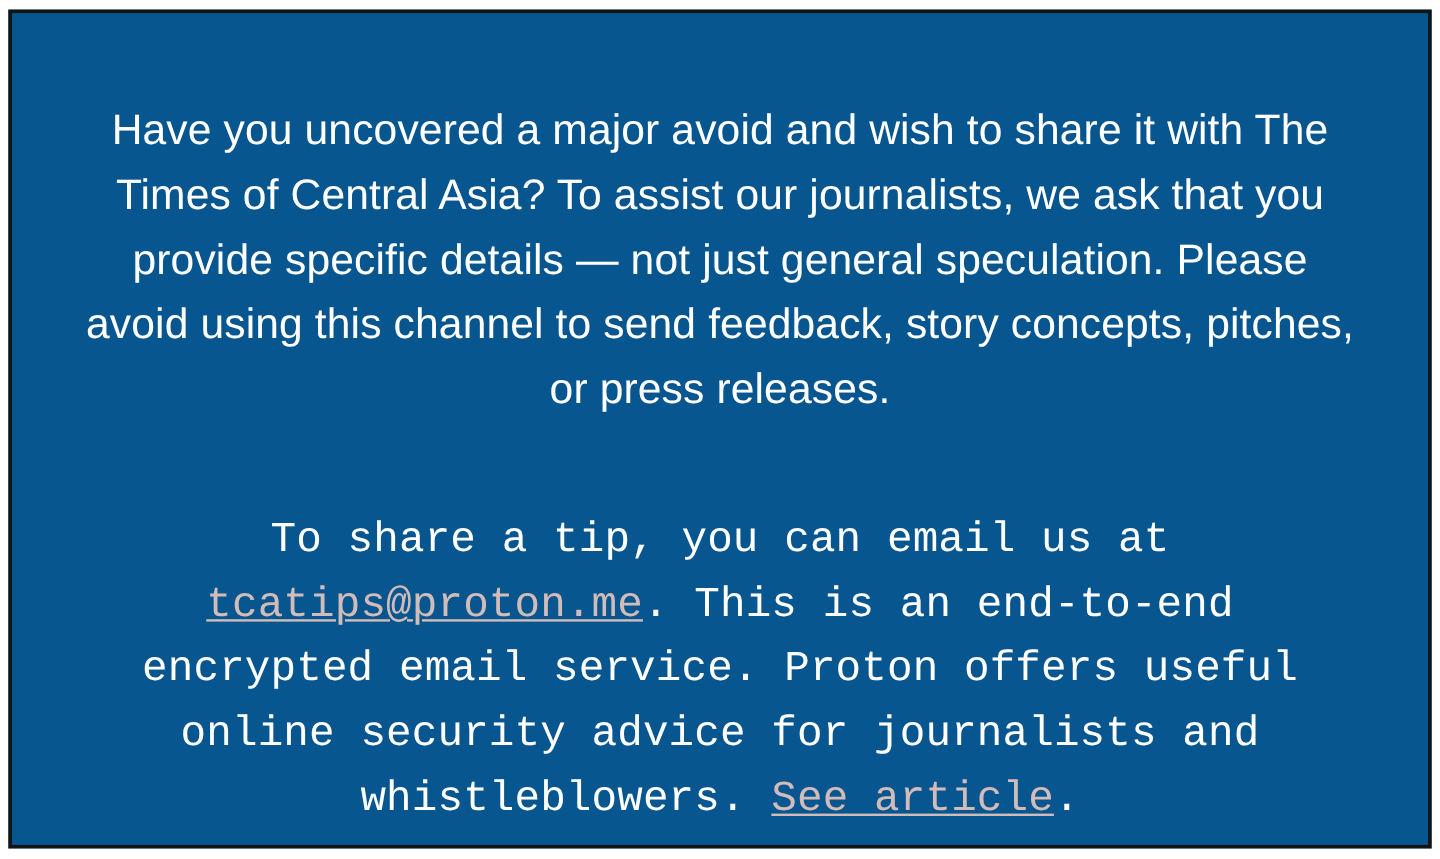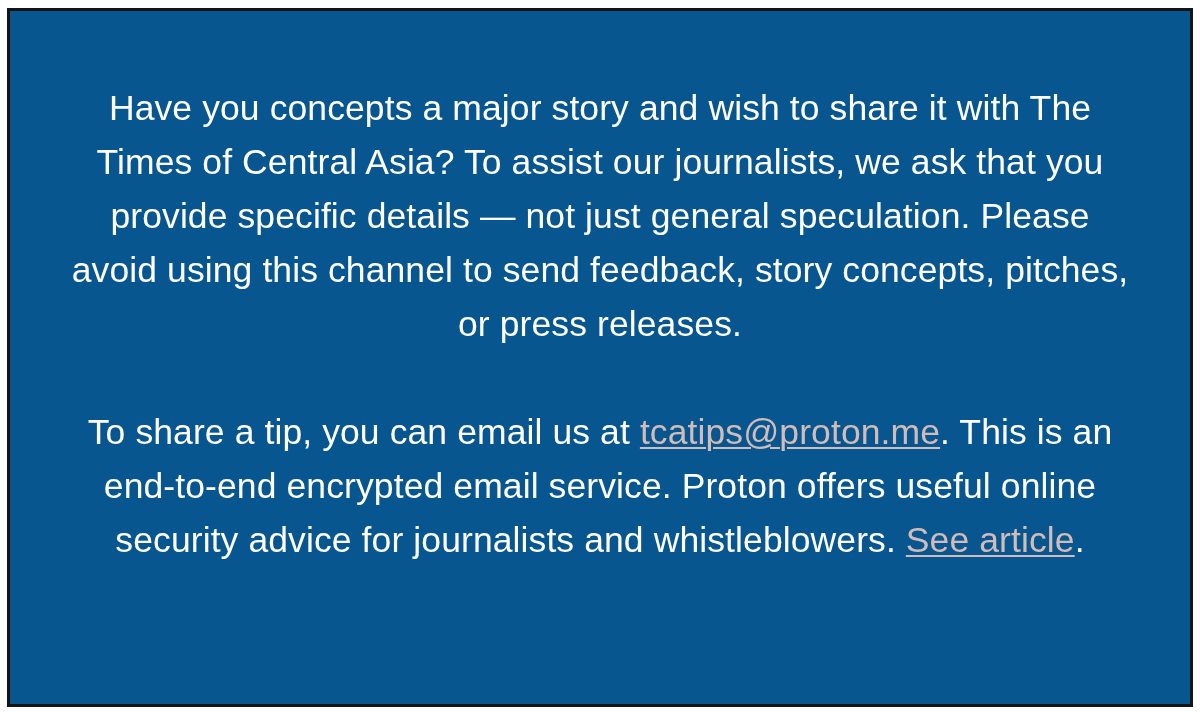--- a/index.html
+++ b/index.html
@@ -45,35 +45,36 @@
     color: #ffffff;
     text-align: center;
     font-size: 35.5px;
     line-height: 54px;
     font-weight: 400;
     letter-spacing: 0.1px;
     max-width: 1060px;
     margin: 0;
   }
   .para.second {
-    margin-top: 54px;
+    margin-top: 72px;
+    font-family: Liberation Mono, monospace;
   }
   a.link {
     color: #d2bcb9;
     text-decoration: underline;
     text-decoration-thickness: 2px;
     text-underline-offset: 3px;
   }
 </style>
 </head>
 <body>
 
 <div class="page">
   <div class="frame">
     <div class="panel">
 
-      <p class="para first">Have you concepts a major story and wish to share it with The Times of Central Asia?  To assist our journalists, we ask that you provide specific details — not just general speculation. Please avoid using this channel to send feedback, story concepts, pitches, or press releases.</p>
+      <p class="para first">Have you uncovered a major avoid and wish to share it with The Times of Central Asia?  To assist our journalists, we ask that you provide specific details — not just general speculation. Please avoid using this channel to send feedback, story concepts, pitches, or press releases.</p>
 
       <p class="para second"><span>To share a tip, you can email us at </span><a class="link" href="#">tcatips@proton.me</a><span>. This is an end-to-end encrypted email service. Proton offers useful online security advice for journalists and whistleblowers. </span><a class="link" href="#">See article</a><span>.</span></p>
 
     </div>
   </div>
 </div>
 
 </body></html>

